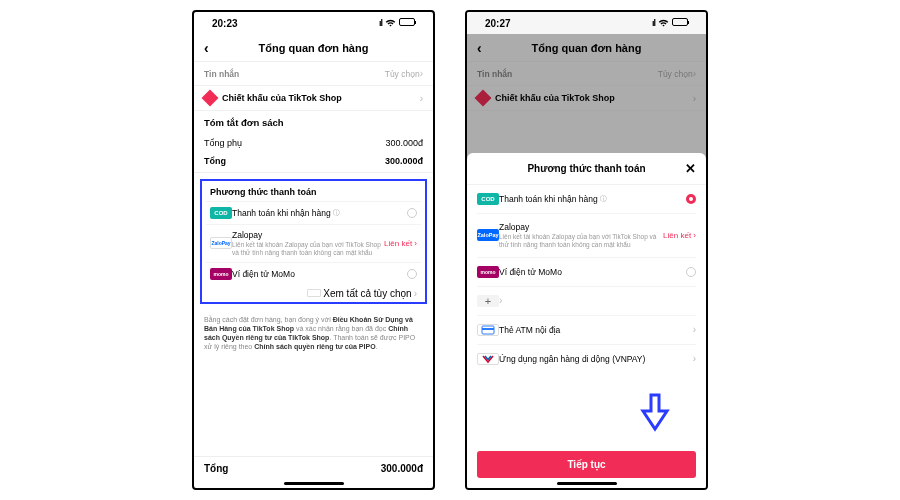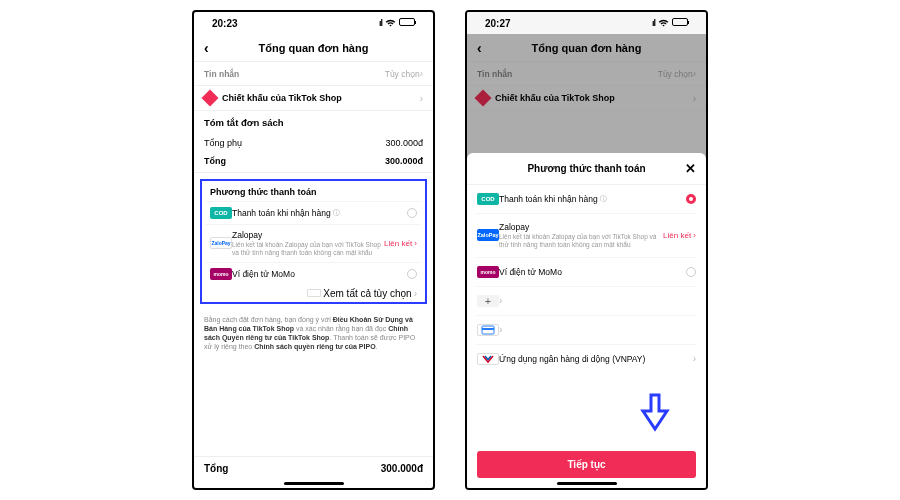--- a/index.html
+++ b/index.html
@@ -225,20 +225,23 @@
         <span class="pm-icon plus">+</span>
         <span class="chev">›</span>
       </div>
       <div class="pm-item">
         <span class="pm-icon atm">
           <svg width="14" height="10" viewBox="0 0 14 10">
               <rect x="1" y="1" width="12" height="8" rx="1" fill="none" stroke="#2a7cff" stroke-width="1"></rect>
               <rect x="1" y="3" width="12" height="2" fill="#2a7cff"></rect>
             </svg>
         </span>
+        <div class="pm-body">
+            <div class="pm-name">Thẻ ATM nội địa</div>
+          </div>
         <span class="chev">›</span>
       </div>
       <div class="pm-item" style="border-bottom:none;">
         <span class="pm-icon vn">
           <svg width="14" height="10" viewBox="0 0 14 10">
               <path d="M2 2 L7 8 L12 2" fill="none" stroke="#d6002a" stroke-width="1.5"></path>
               <path d="M4 2 L7 5.5 L10 2" fill="none" stroke="#0060af" stroke-width="1.5"></path>
             </svg>
         </span>
         <div class="pm-body">

